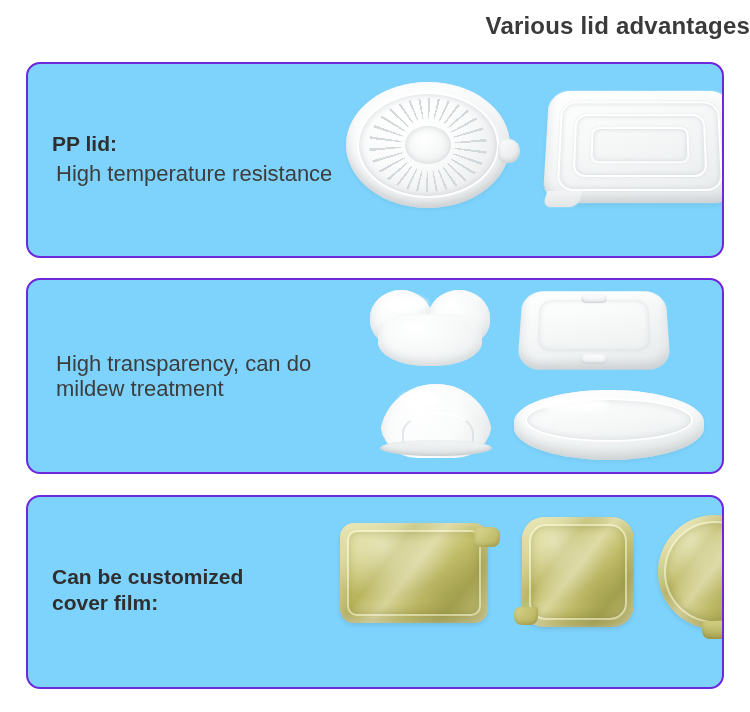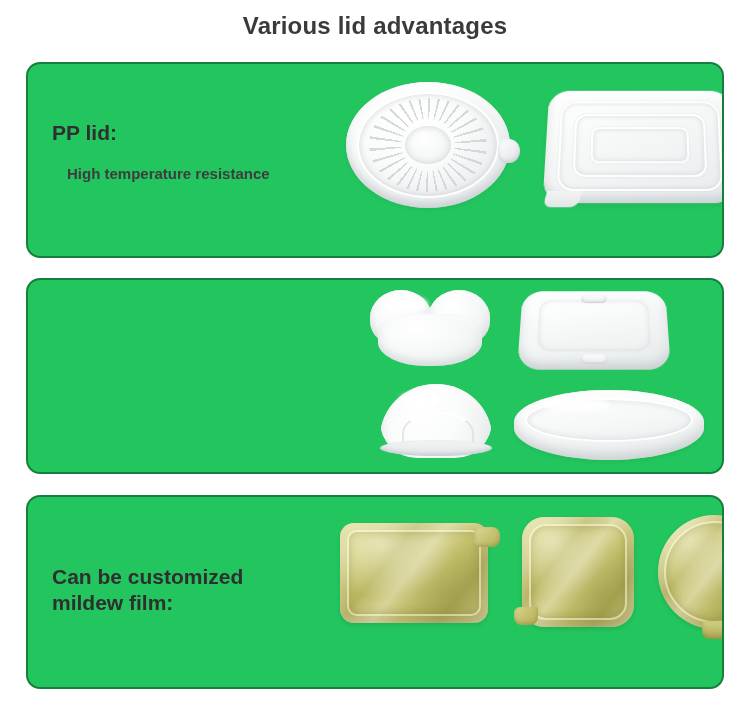--- a/index.html
+++ b/index.html
@@ -11,42 +11,42 @@
     width: 750px;
     height: 712px;
     font-family: "Liberation Sans", sans-serif;
     color: #3a3a3a;
     overflow: hidden;
     position: relative;
   }
 
   
   .page-title {
-    text-align: center;
+    text-align: right;
     font-size: 24px;
     font-weight: bold;
     color: #3a3a3a;
     letter-spacing: 0.2px;
     padding-top: 10px;
     height: 42px;
     line-height: 32px;
   }
 
   
   .cards {
     position: absolute;
     left: 26px;
     top: 62px;
     width: 698px;
   }
   .card {
     position: relative;
-    border: 2px solid #15803d;
+    border: 2px solid #6d28d9;
     border-radius: 14px;
-    background: #22c55e;
+    background: #7dd3fc;
     box-sizing: border-box;
     overflow: hidden;
   }
   #card-pp   { height: 196px; margin-bottom: 20px; }
   #card-pe   { height: 196px; margin-bottom: 21px; }
   #card-film { height: 194px; }
 
   .card-text {
     position: absolute;
     left: 24px;
@@ -56,25 +56,25 @@
   }
   .card-heading {
     font-size: 21px;
     font-weight: bold;
     color: #2f2f2f;
     line-height: 26px;
     margin: 0 0 4px 0;
     white-space: pre-line;
   }
   .card-sub {
-    font-size: 15px;
-    font-weight: bold;
+    font-size: 22px;
+    font-weight: normal;
     color: #3d3d3d;
     line-height: 25px;
-    margin: 15px;
+    margin: 4px;
     white-space: pre-line;
   }
   #film-sub { padding-left: 6px; padding-top: 4px; }
 
   .card-media {
     position: absolute;
     right: 0;
     top: 0;
     bottom: 0;
     left: 300px;
@@ -404,20 +404,22 @@
         <div class="ridge r2"></div>
         <div class="ridge r3"></div>
         <div class="notch"></div>
       </div>
 
     </div>
   </div>
 
   <div class="card" id="card-pe">
     <div class="card-text">
+      <div class="card-sub">High transparency, can do
+mildew treatment</div>
     </div>
     <div class="card-media">
 
       <div class="pe-heart">
         <div class="lobe l1"></div>
         <div class="lobe l2"></div>
         <div class="base"></div>
         <div class="gloss"></div>
       </div>
 
@@ -440,21 +442,21 @@
         <div class="inner"></div>
         <div class="gloss"></div>
       </div>
 
     </div>
   </div>
 
   <div class="card" id="card-film">
     <div class="card-text">
       <div class="card-heading">Can be customized
-mildew film:</div>
+cover film:</div>
     </div>
     <div class="card-media">
 
       <div class="foil" id="foil-rect">
         <div class="sheen"></div>
         <div class="edge"></div>
         <div class="tab"></div>
       </div>
 
       <div class="foil" id="foil-square">

